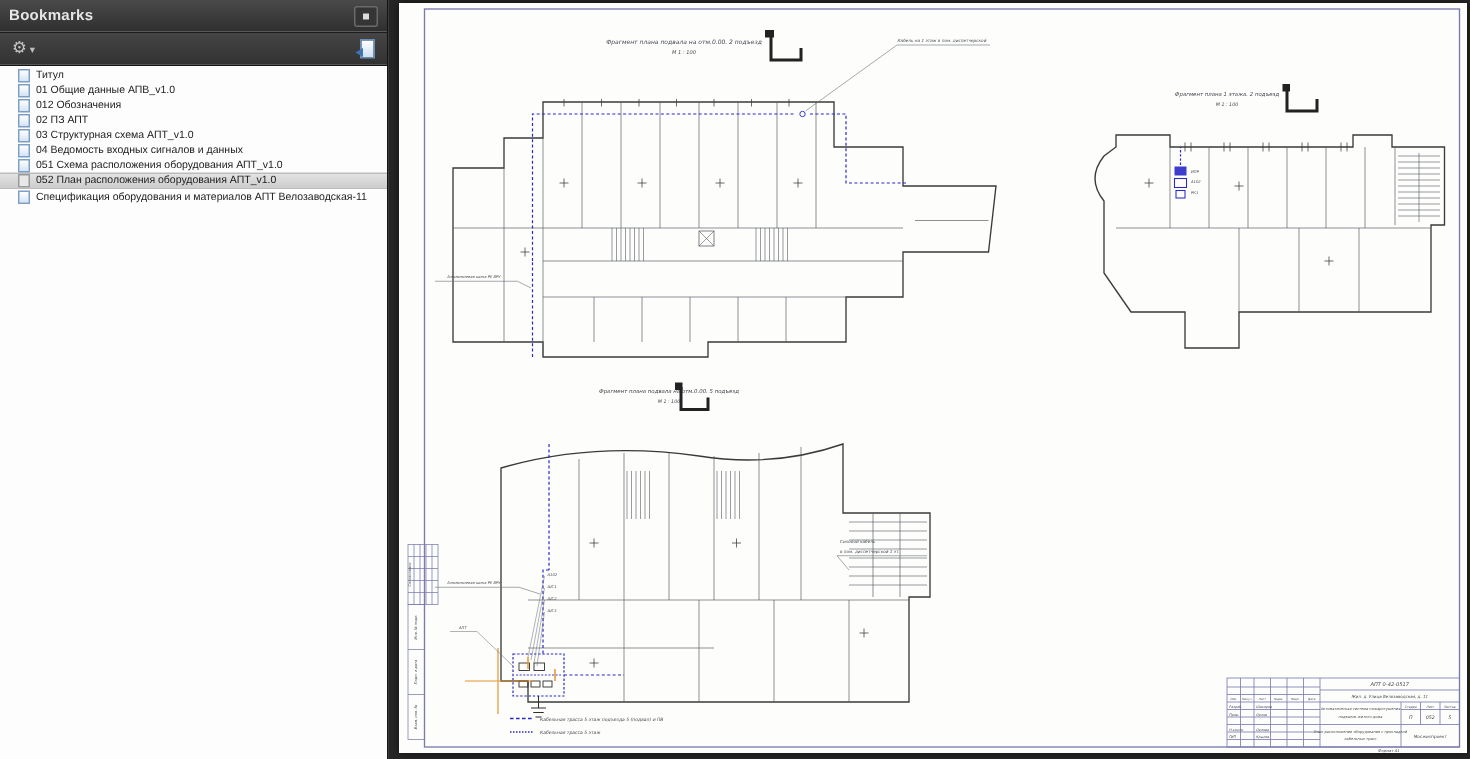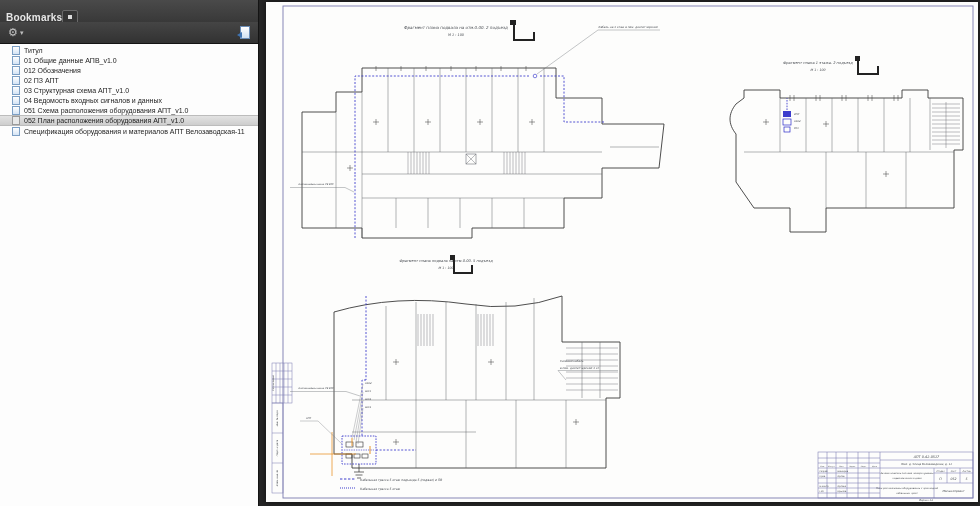--- a/index.html
+++ b/index.html
@@ -3,21 +3,21 @@
 <meta charset="utf-8">
 <style>
   html,body{margin:0;padding:0;background:#111;}
   .app{position:relative;width:980px;height:506px;background:#282828;overflow:hidden;
        font-family:"Liberation Sans",sans-serif;}
   
   .panel{position:absolute;left:0;top:0;width:258px;height:506px;background:#fdfdfd;
          border-right:1px solid #151515;}
   .panel-header{position:absolute;left:0;top:0;width:100%;height:22px;
     background:linear-gradient(#4a4a4a,#2f2f2f);border-bottom:1px solid #1c1c1c;
-    display:flex;align-items:center;justify-content:flex-start;box-sizing:border-box;padding:17px 6px;}
+    display:flex;align-items:center;justify-content:space-between;box-sizing:border-box;padding:4px 6px;}
   .panel-title{color:#e6e6e6;font-size:10px;font-weight:bold;letter-spacing:.2px;}
   .panel-menu-btn{width:14px;height:12px;background:#353535;border:1px solid #6a6a6a;border-radius:2px;
     display:flex;align-items:center;justify-content:center;}
   .panel-menu-btn::after{content:"";width:4px;height:4px;background:#dcdcdc;}
   .panel-toolbar{position:absolute;left:0;top:22px;width:100%;height:22px;
     background:linear-gradient(#454545,#323232);border-bottom:1px solid #141414;
     display:flex;align-items:center;justify-content:space-between;box-sizing:border-box;padding:0 8px;}
   .gear-btn{display:flex;align-items:center;gap:2px;color:#c4c4c4;}
   .gear-glyph{font-size:11px;line-height:1;}
   .caret{font-size:7px;color:#bdbdbd;}

